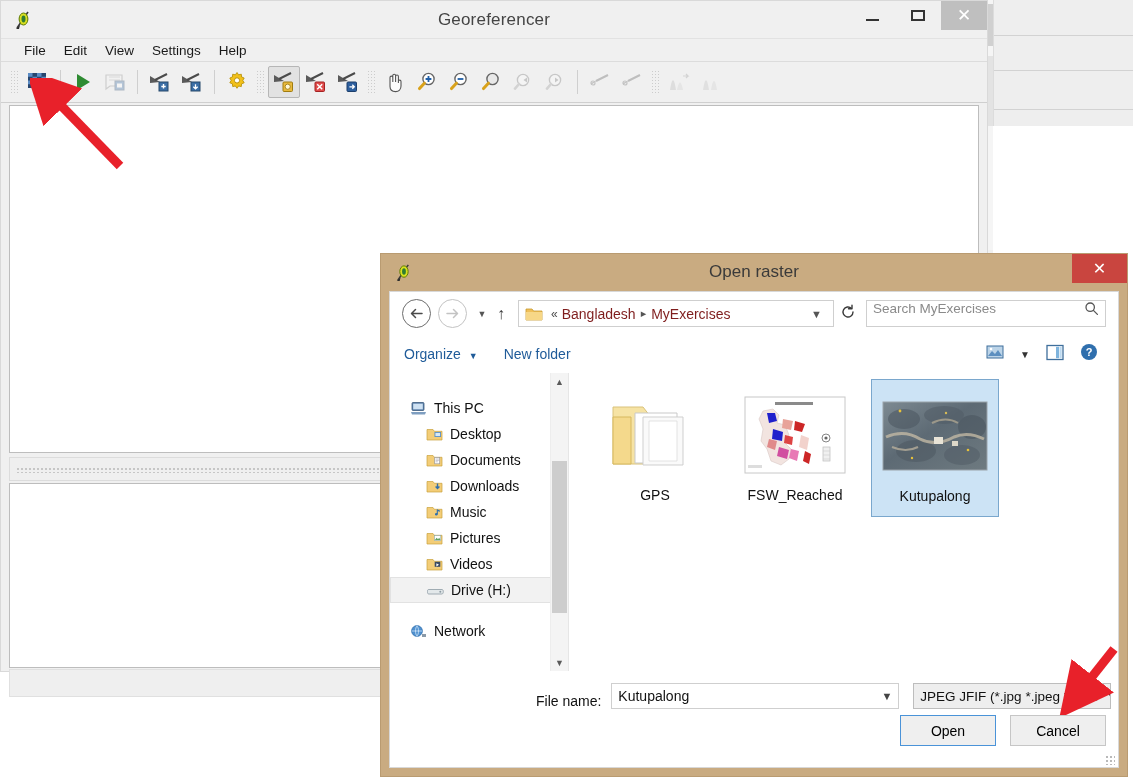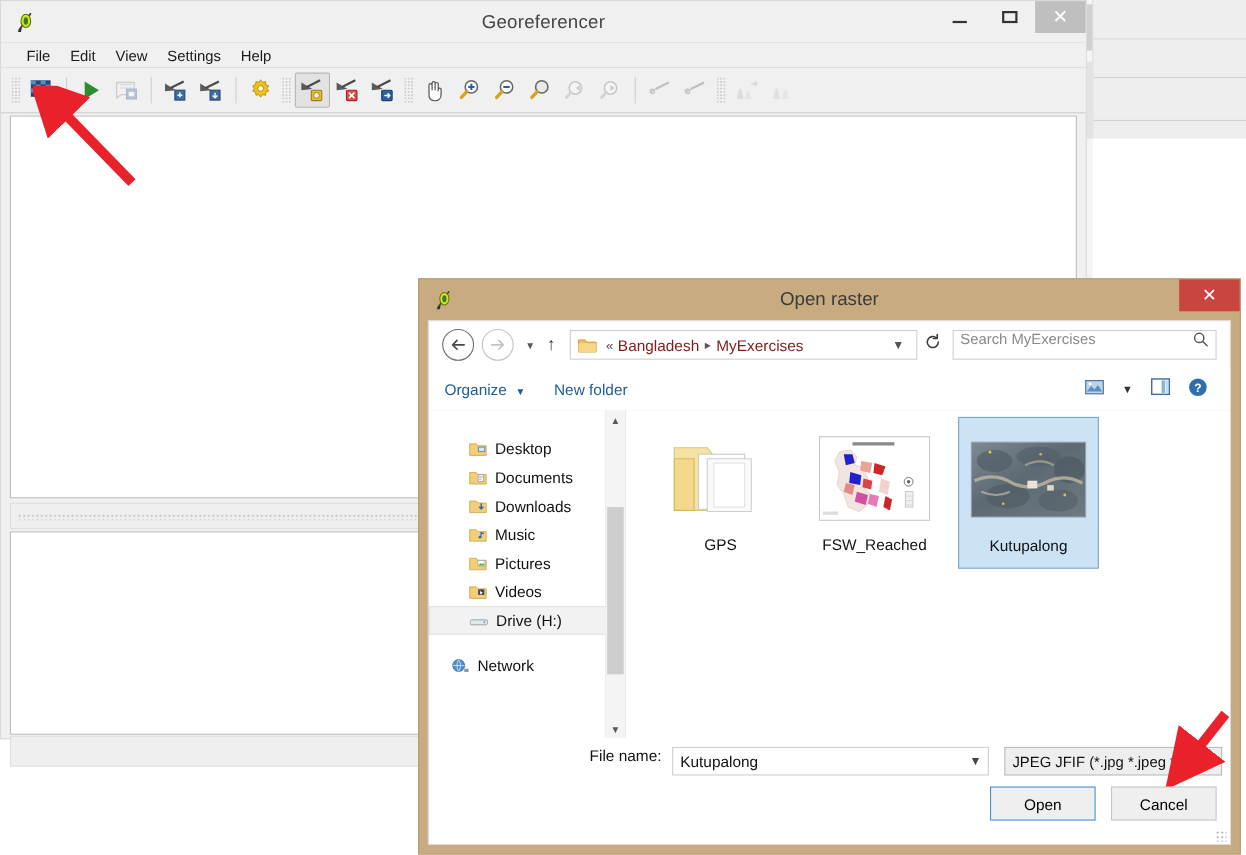--- a/index.html
+++ b/index.html
@@ -184,21 +184,21 @@
   .file-cell {
     width:128px; height:138px; display:flex; flex-direction:column;
     align-items:center; justify-content:flex-start; padding-top:6px;
     box-sizing:border-box;
   }
   .file-cell.selected { background:#cce3f5; border:1px solid #7aa7cd; }
   .file-thumb { height:100px; display:flex; align-items:center; justify-content:center;}
   .file-label { font-size:14px; color:#111; margin-top:2px; text-align:center;}
 
   .dlg-bottom { position:absolute; left:0; right:0; bottom:0; height:96px; background:#fff; }
-  .fn-row { position:absolute; left:0; right:0; top:8px; height:30px; display:flex; align-items:flex-start; }
+  .fn-row { position:absolute; left:0; right:0; top:8px; height:30px; display:flex; align-items:flex-end; }
   .fn-label { margin-left:146px; font-size:14px; color:#111; }
   .fn-input {
     margin-left:10px; width:288px; height:26px; border:1px solid #cfcfcf; background:#fff;
     display:flex; align-items:center; padding:0 6px; box-sizing:border-box; font-size:14px; color:#111;
   }
   .fn-input .caret { margin-left:auto; font-size:11px; color:#444; }
   .ftype {
     margin-left:14px; width:198px; height:26px; border:1px solid #bdbdbd; background:#eeeeee;
     display:flex; align-items:center; padding:0 6px; box-sizing:border-box;
     font-size:13.5px; color:#111; white-space:nowrap; overflow:hidden;
@@ -542,20 +542,28 @@
             </svg>
           </span>
         </div>
       </div>
 
       <div class="dlg-main">
 
         <div class="tree-pane">
           <div class="tree-list">
 
+            <div class="tree-item">
+              <svg class="tree-ico" viewBox="0 0 17 15">
+                <rect x="2" y="1.5" width="12" height="8" rx="1" fill="#5a7fa8" stroke="#3b5b7d" stroke-width=".8"></rect>
+                <rect x="3.2" y="2.7" width="9.6" height="5.6" fill="#cfe2f3"></rect>
+                <path d="M1 11h15l-1 2.6H2z" fill="#7e9ec0"></path>
+              </svg>
+              <span>This PC</span>
+            </div>
 
             <div class="tree-item child">
               <svg class="tree-ico" viewBox="0 0 17 15">
                 <path d="M1 2.5h6l1.4 1.8H16V13H1z" fill="#f3cd77" stroke="#c9a23d" stroke-width=".7"></path>
                 <rect x="8.5" y="5" width="6.5" height="5" fill="#5a8fc4"></rect>
                 <rect x="9.4" y="5.9" width="4.7" height="3.2" fill="#d7e9f7"></rect>
               </svg>
               <span>Desktop</span>
             </div>
 

